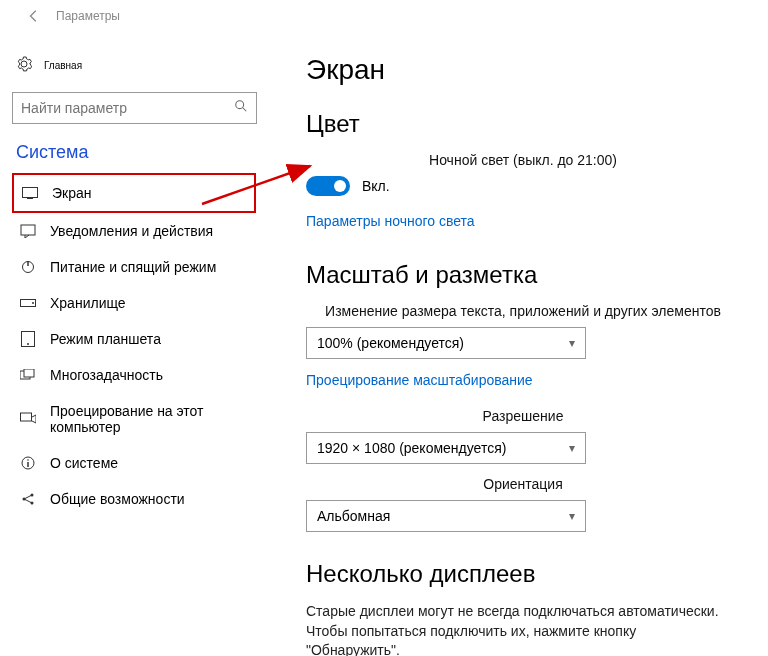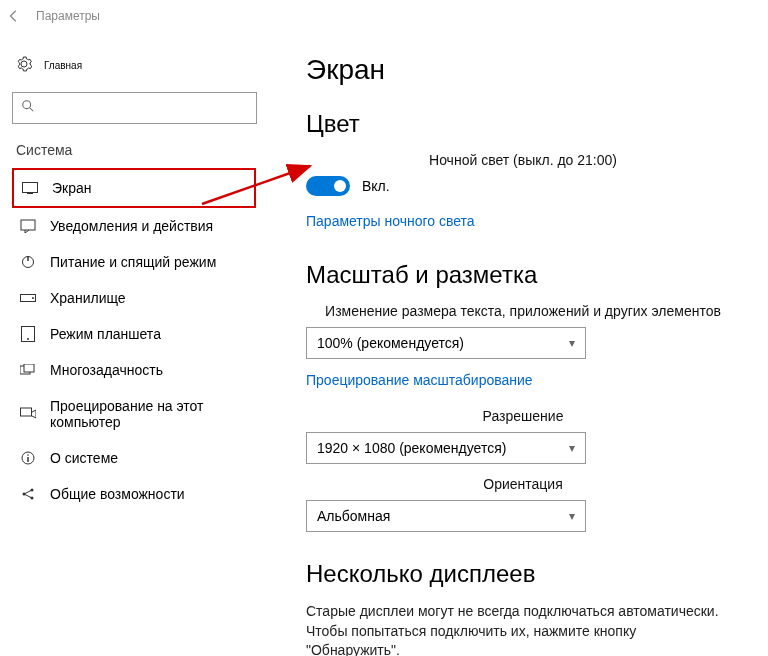--- a/index.html
+++ b/index.html
@@ -1,26 +1,26 @@
 <!DOCTYPE html>
 <html><head>
 <meta charset="utf-8">
 <style>
   * { box-sizing: border-box; margin: 0; padding: 0; font-family: "Segoe UI", Tahoma, sans-serif; }
   body { width: 768px; height: 656px; background: #fff; color: #000; overflow: hidden; position: relative; }
-  .titlebar { height: 32px; display: flex; align-items: center; padding-left: 4px; gap: 12px; }
+  .titlebar { height: 32px; display: flex; align-items: center; padding-left: 24px; gap: 12px; }
   .titlebar .back { width: 20px; height: 20px; display: flex; align-items: center; justify-content: center; color: #555; }
   .titlebar .title { font-size: 12px; color: #888; }
   .layout { display: flex; height: calc(100% - 32px); }
   .sidebar { width: 272px; padding: 16px 16px 0 12px; }
   .home { display: flex; align-items: center; gap: 12px; padding: 8px 4px; font-size: 10px; }
   .search { margin: 10px 0 18px 0; width: 245px; height: 32px; border: 1px solid #999; display: flex; align-items: center; padding: 0 8px; }
   .search input { border: none; outline: none; flex: 1; font-size: 14px; background: transparent; }
   .search .sicon { color: #666; }
-  .group-header { font-size: 14px; color: #404040; margin: 8px 0 10px 4px; }
+  .group-header { font-size: 18px; color: #1d4ed8; margin: 8px 0 10px 4px; }
   .navitem { display: flex; align-items: center; gap: 14px; padding: 10px 8px; font-size: 14px; cursor: pointer; }
   .navitem .nicon { width: 16px; display: flex; justify-content: center; color: #333; }
   .navitem.selected { border: 2px solid #d40000; }
   .main { flex: 1; padding: 22px 28px 0 34px; overflow: hidden; }
   .page-title { font-size: 28px; font-weight: 500; margin-bottom: 24px; }
   .section-title { font-size: 24px; font-weight: 500; margin-bottom: 14px; }
   .section-title.mt { margin-top: 28px; }
   .field-label { font-size: 14px; margin-bottom: 8px; color: #111; text-align: center; }
   .toggle-row { display: flex; align-items: center; gap: 12px; margin-bottom: 16px; }
   .toggle { width: 44px; height: 20px; border-radius: 10px; background: #0078d7; position: relative; }
@@ -50,20 +50,21 @@
     <div class="home">
       <span>
         <svg width="16" height="16" viewBox="0 0 16 16">
             <path d="M8 5a3 3 0 100 6 3 3 0 000-6zm6.4 3c0 .4 0 .7-.1 1l1.5 1.2-1.4 2.4-1.8-.6c-.5.4-1.1.8-1.7 1l-.3 1.9H7.4l-.3-1.9c-.6-.2-1.2-.6-1.7-1l-1.8.6-1.4-2.4L3.7 9c-.1-.3-.1-.6-.1-1s0-.7.1-1L2.2 5.8l1.4-2.4 1.8.6c.5-.4 1.1-.8 1.7-1L7.4 1h2.8l.3 1.9c.6.2 1.2.6 1.7 1l1.8-.6 1.4 2.4L13.9 7c.1.3.1.6.1 1z" fill="none" stroke="#333" stroke-width="1"></path>
           </svg>
       </span>
       <span>Главная</span>
     </div>
 
     <div class="search">
+      <input placeholder="Найти параметр" style="">
       <span class="sicon">
         <svg width="14" height="14" viewBox="0 0 16 16">
             <circle cx="6.5" cy="6.5" r="4.5" fill="none" stroke="#666" stroke-width="1.2"></circle>
             <line x1="10" y1="10" x2="14" y2="14" stroke="#666" stroke-width="1.2"></line>
           </svg>
       </span>
     </div>
 
     <div class="group-header">Система</div>
 

